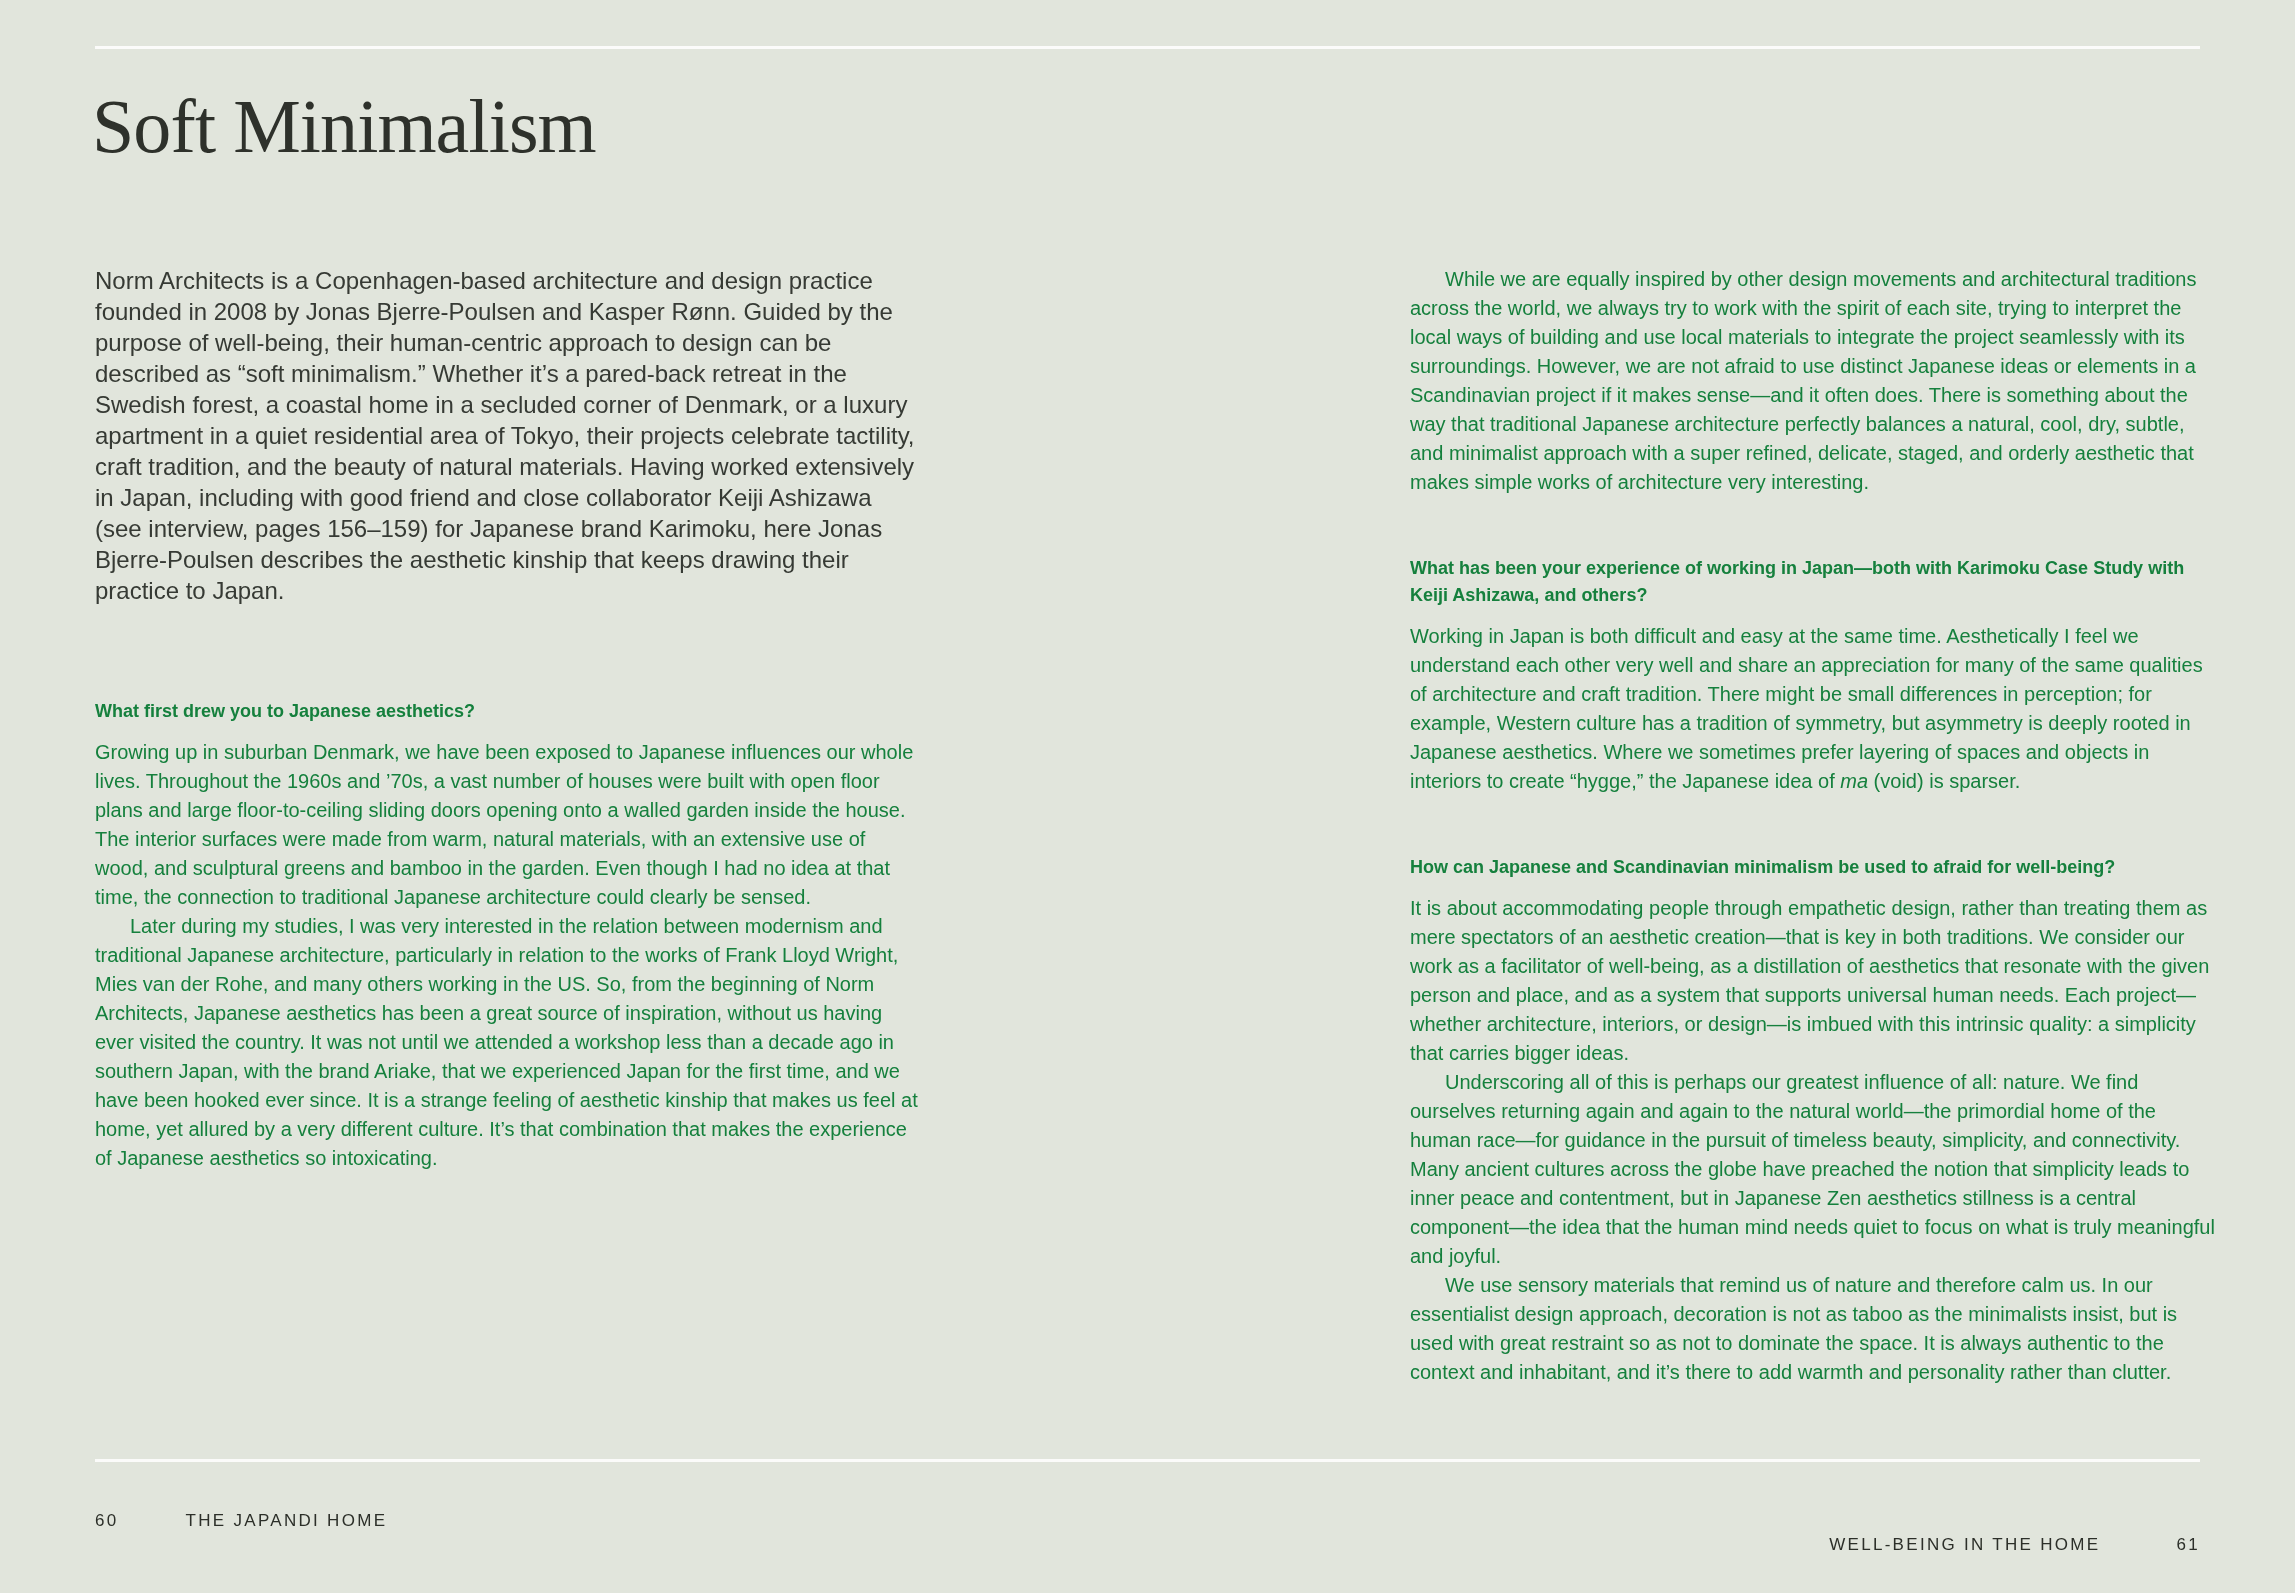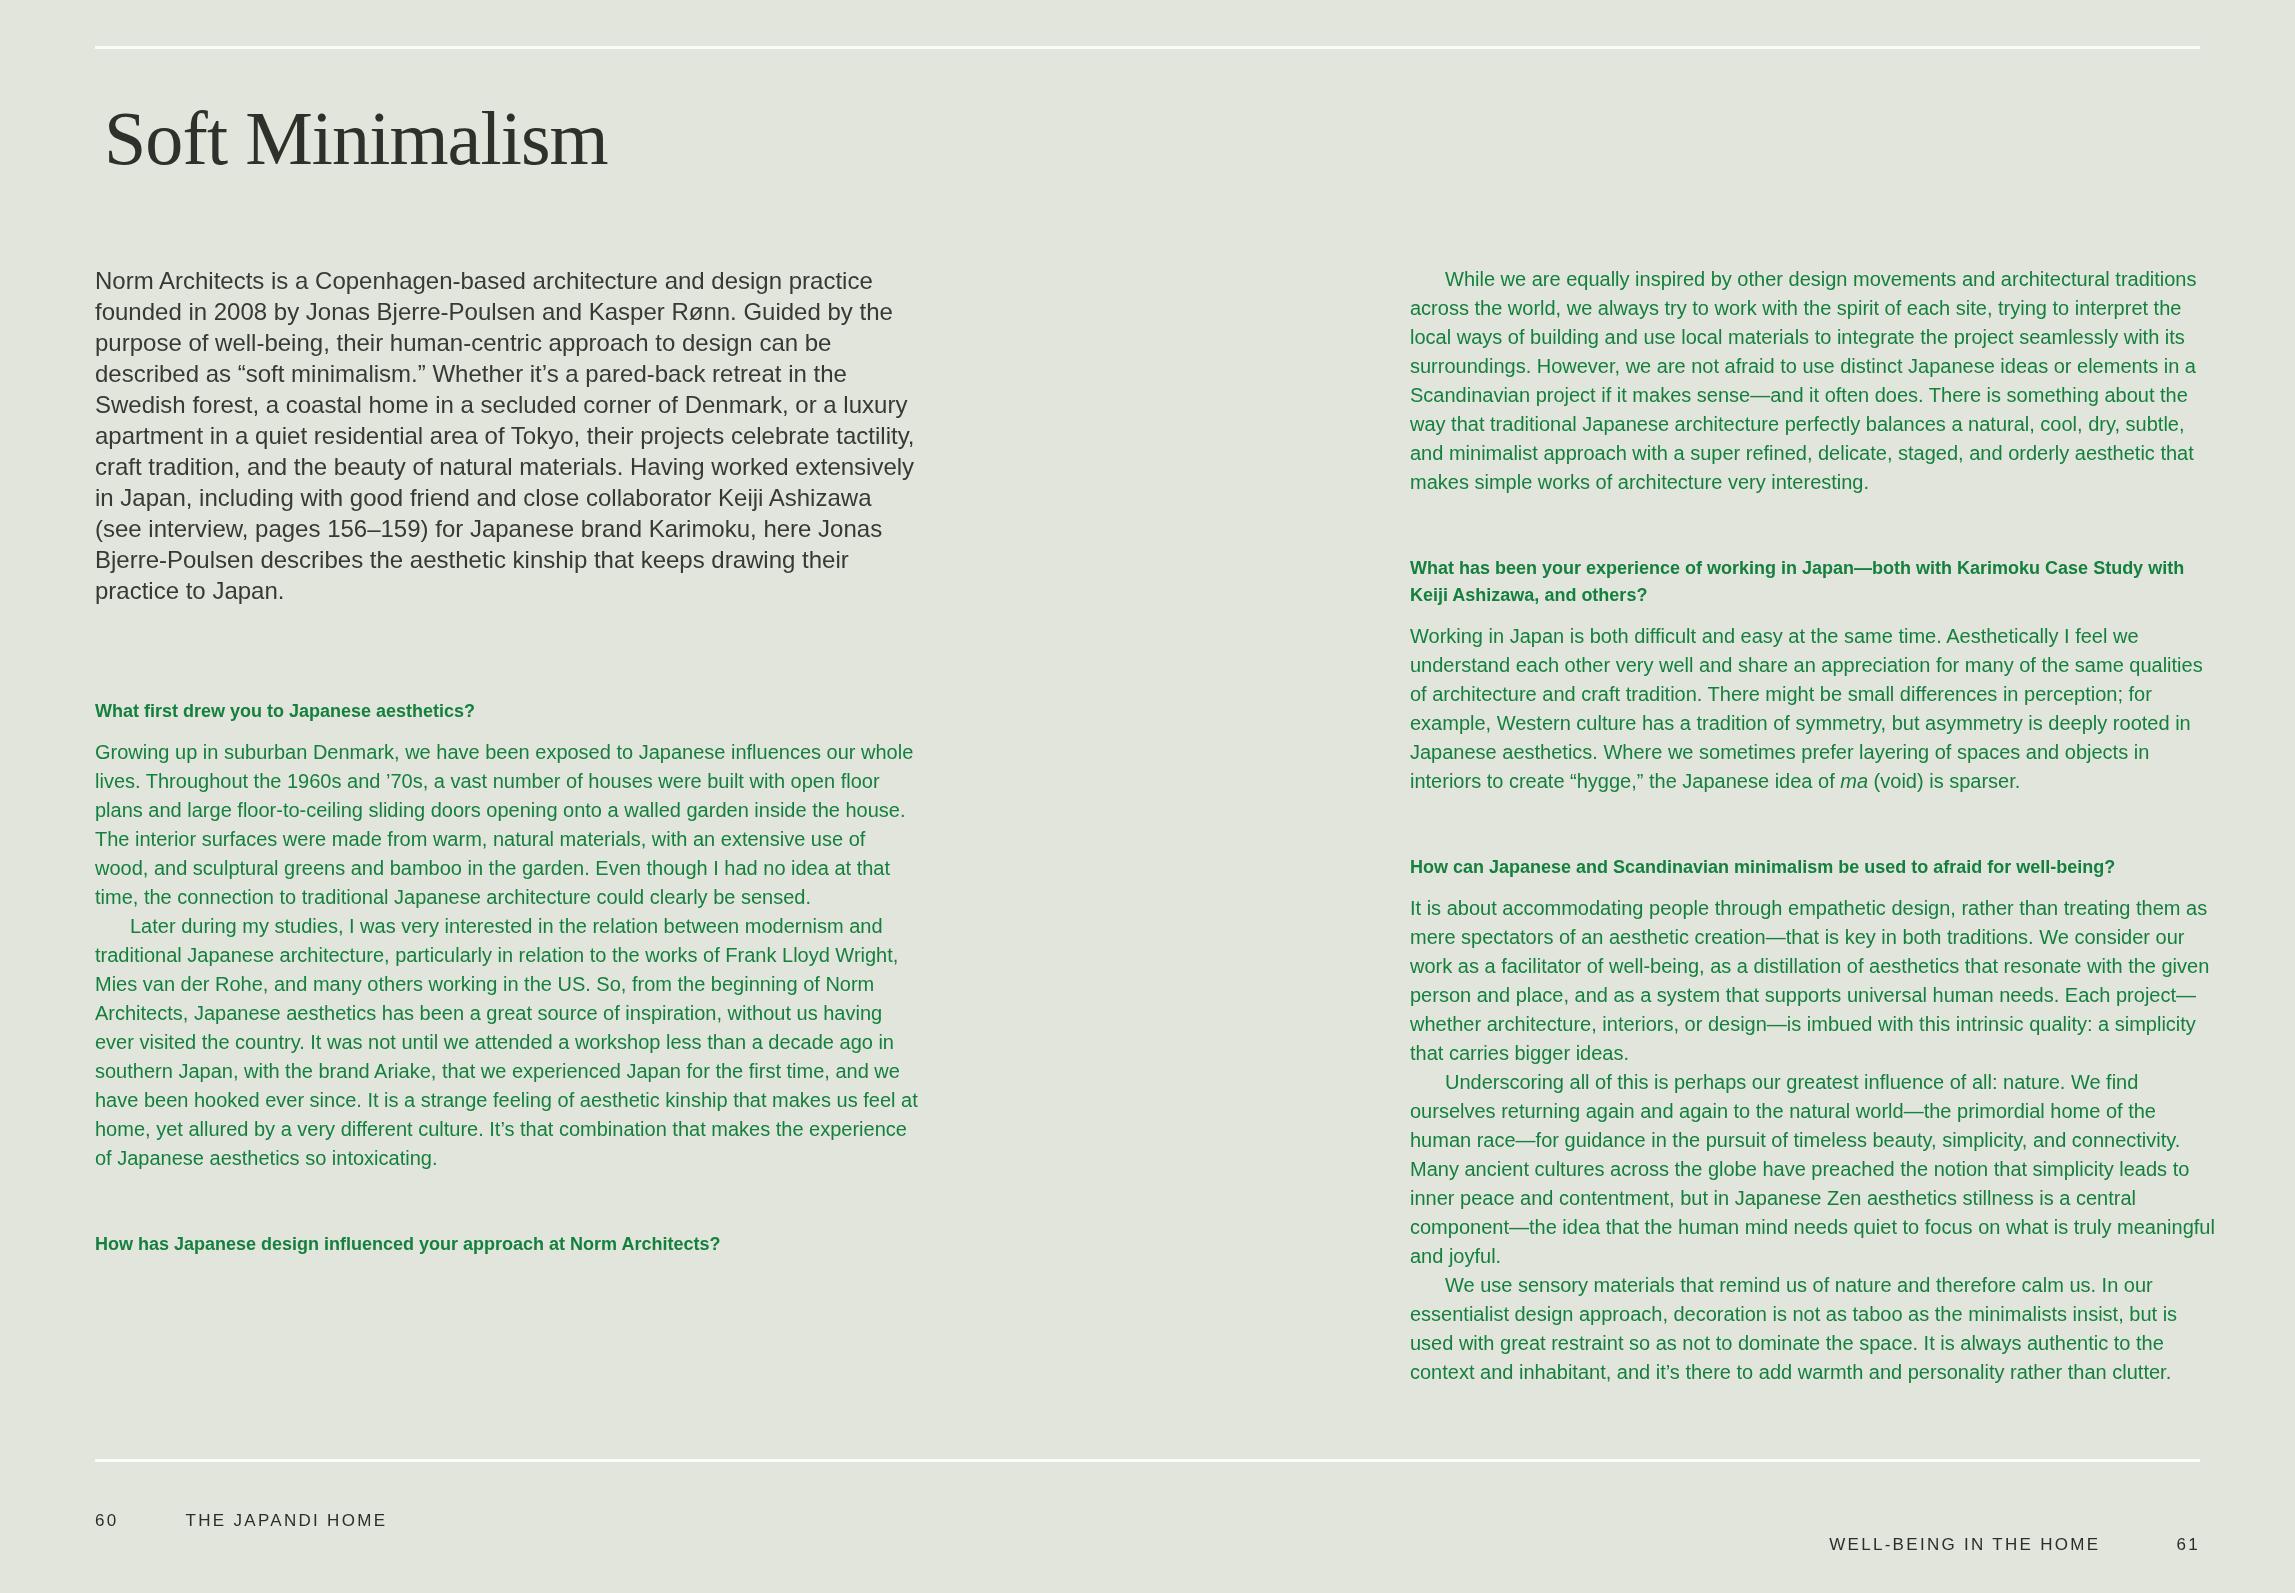--- a/index.html
+++ b/index.html
@@ -24,21 +24,21 @@
   .title {
     position: absolute;
     left: 92px;
     top: 85px;
     font-family: "Liberation Serif", serif;
     font-weight: 400;
     font-size: 76px;
     line-height: 1.1;
     letter-spacing: -0.9px;
     color: #2e312b;
-    margin: 12px;
+    margin: 0;
   }
   .subtitle {
     position: absolute;
     left: 95px;
     top: 206px;
     font-size: 17.7px;
     font-weight: 700;
     letter-spacing: 2px;
     color: #6e7369;
     margin: 0;
@@ -90,21 +90,20 @@
 
   <h1 class="title">Soft Minimalism</h1>
 
   <div class="col col-left">
     <p class="intro">Norm Architects is a Copenhagen-based architecture and design practice founded in 2008 by Jonas Bjerre-Poulsen and Kasper Rønn. Guided by the purpose of well-being, their human-centric approach to design can be described as “soft minimalism.” Whether it’s a pared-back retreat in the Swedish forest, a coastal home in a secluded corner of Denmark, or a luxury apartment in a quiet residential area of Tokyo, their projects celebrate tactility, craft tradition, and the beauty of natural materials. Having worked extensively in Japan, including with good friend and close collaborator Keiji Ashizawa (see interview, pages 156–159) for Japanese brand Karimoku, here Jonas Bjerre-Poulsen describes the aesthetic kinship that keeps drawing their practice to Japan.</p>
 
     <p class="qa-question first-left">What first drew you to Japanese aesthetics?</p>
     <p class="body-text">Growing up in suburban Denmark, we have been exposed to Japanese influences our whole lives. Throughout the 1960s and ’70s, a vast number of houses were built with open floor plans and large floor-to-ceiling sliding doors opening onto a walled garden inside the house. The interior surfaces were made from warm, natural materials, with an extensive use of wood, and sculptural greens and bamboo in the garden. Even though I had no idea at that time, the connection to traditional Japanese architecture could clearly be sensed.</p>
     <p class="body-text indent">Later during my studies, I was very interested in the relation between modernism and traditional Japanese architecture, particularly in relation to the works of Frank Lloyd Wright, Mies van der Rohe, and many others working in the US. So, from the beginning of Norm Architects, Japanese aesthetics has been a great source of inspiration, without us having ever visited the country. It was not until we attended a workshop less than a decade ago in southern Japan, with the brand Ariake, that we experienced Japan for the first time, and we have been hooked ever since. It is a strange feeling of aesthetic kinship that makes us feel at home, yet allured by a very different culture. It’s that combination that makes the experience of Japanese aesthetics so intoxicating.</p>
 
-    <p class="qa-question">How has Japanese design influenced your approach at Norm Architects?</p>
   </div>
 
   <div class="col col-right">
     <p class="body-text indent">While we are equally inspired by other design movements and architectural traditions across the world, we always try to work with the spirit of each site, trying to interpret the local ways of building and use local materials to integrate the project seamlessly with its surroundings. However, we are not afraid to use distinct Japanese ideas or elements in a Scandinavian project if it makes sense—and it often does. There is something about the way that traditional Japanese architecture perfectly balances a natural, cool, dry, subtle, and minimalist approach with a super refined, delicate, staged, and orderly aesthetic that makes simple works of architecture very interesting.</p>
 
     <p class="qa-question">What has been your experience of working in Japan—both with Karimoku Case Study with Keiji Ashizawa, and others?</p>
     <p class="body-text"><span>Working in Japan is both difficult and easy at the same time. Aesthetically I feel we understand each other very well and share an appreciation for many of the same qualities of architecture and craft tradition. There might be small differences in perception; for example, Western culture has a tradition of symmetry, but asymmetry is deeply rooted in Japanese aesthetics. Where we sometimes prefer layering of spaces and objects in interiors to create “hygge,” the Japanese idea of </span><em>ma</em><span> (void) is sparser.</span></p>
 
     <p class="qa-question">How can Japanese and Scandinavian minimalism be used to afraid for well-being?</p>
     <p class="body-text">It is about accommodating people through empathetic design, rather than treating them as mere spectators of an aesthetic creation—that is key in both traditions. We consider our work as a facilitator of well-being, as a distillation of aesthetics that resonate with the given person and place, and as a system that supports universal human needs. Each project—whether architecture, interiors, or design—is imbued with this intrinsic quality: a simplicity that carries bigger ideas.</p>

